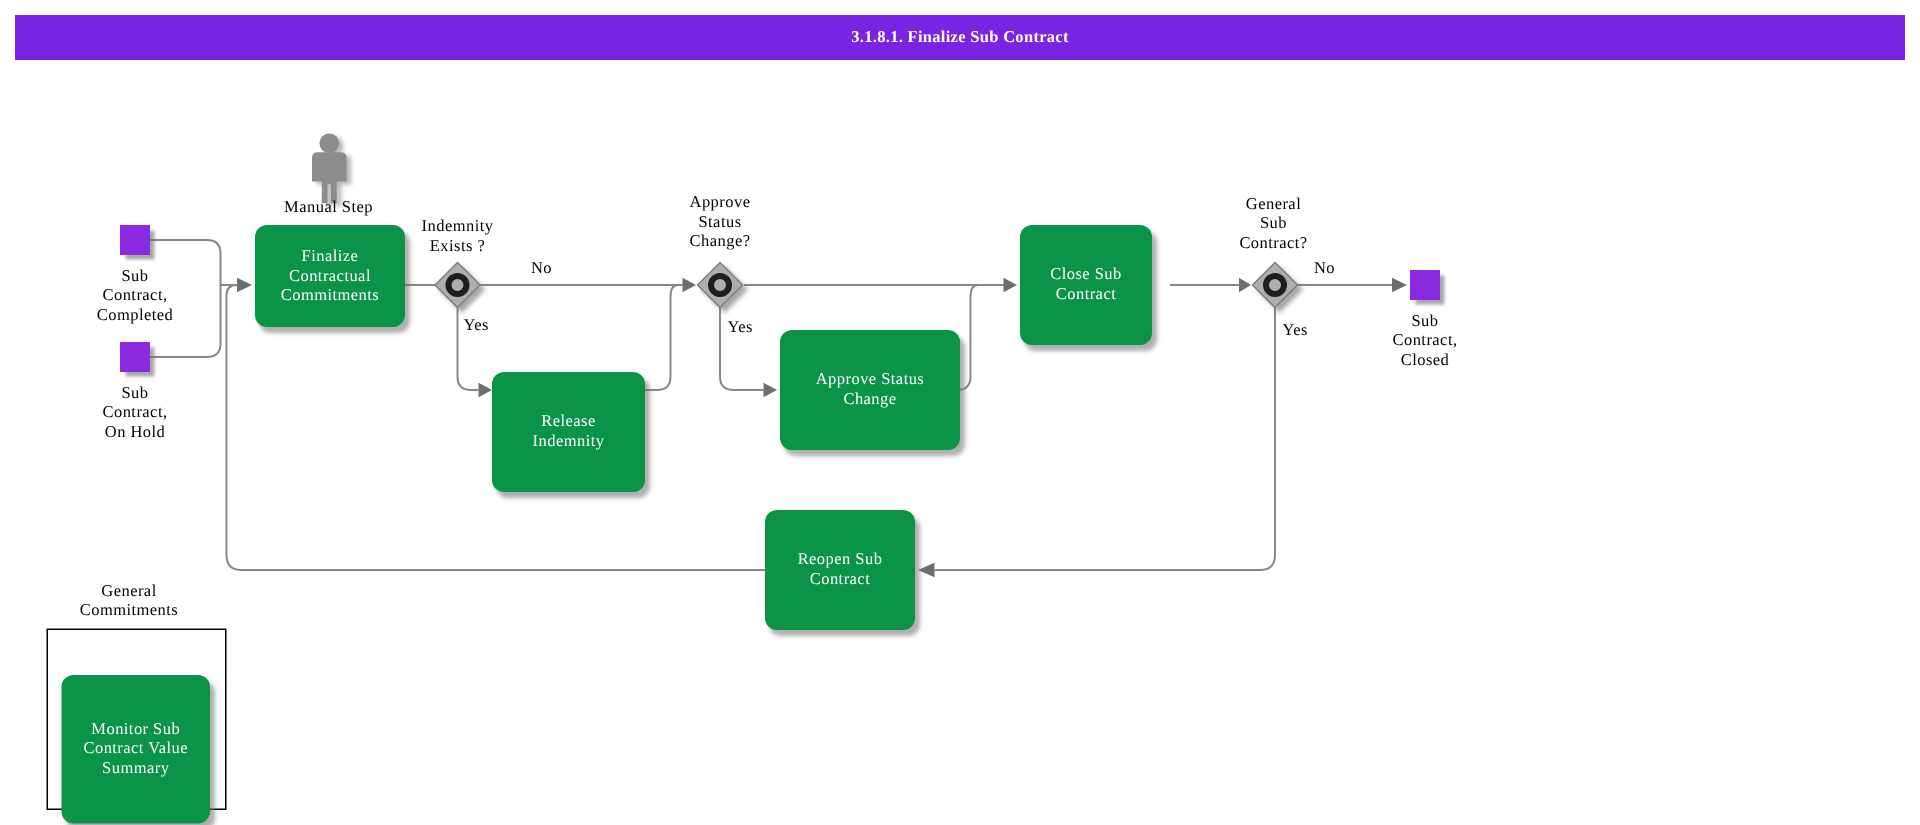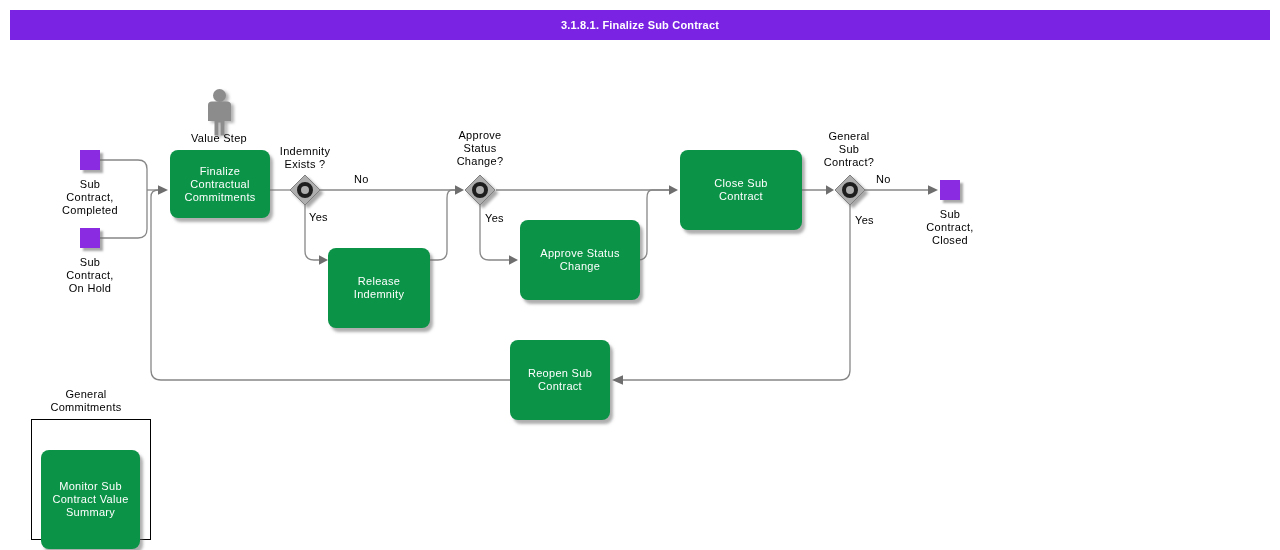--- a/index.html
+++ b/index.html
@@ -1,18 +1,18 @@
 <!DOCTYPE html>
 <html><head>
 <meta charset="utf-8">
 <style>
   html,body{margin:0;padding:0;background:#ffffff;}
   .stage{
     position:relative;width:1280px;height:550px;background:#ffffff;overflow:hidden;
-    font-family:Liberation Sans, sans-serif;
+    font-family:Liberation Serif, serif;
   }
   .titlebar{
     position:absolute;left:10px;top:10px;width:1260px;height:30px;
     background:#7b23e3;color:#ffffff;display:flex;align-items:center;justify-content:center;
     font-size:11px;font-weight:bold;letter-spacing:.2px;
   }
   svg.connectors{position:absolute;left:0;top:0;pointer-events:none;}
   .task{
     position:absolute;background:#0b9347;color:#ffffff;border-radius:8px;
     display:flex;align-items:center;justify-content:center;text-align:center;
@@ -104,21 +104,21 @@
     </g>
   </svg>
 
   <div class="task" style="left:170px;top:150px;width:100px;height:68px;">Finalize
 Contractual
 Commitments</div>
   <div class="task" style="left:328px;top:220px;width:102px;height:80px;margin-top:28px;">Release
 Indemnity</div>
   <div class="task" style="left:520px;top:220px;width:120px;height:80px;">Approve Status
 Change</div>
-  <div class="task" style="left:680px;top:150px;width:122px;height:80px;">Close Sub
+  <div class="task" style="left:680px;top:150px;width:88px;height:80px;">Close Sub
 Contract</div>
   <div class="task" style="left:510px;top:340px;width:100px;height:80px;">Reopen Sub
 Contract</div>
 
   <div class="event" style="left:80px;top:150px;"></div>
   <div class="event" style="left:80px;top:228px;"></div>
   <div class="event" style="left:940px;top:180px;"></div>
 
   <div class="lbl" style="left:90px;top:178px;">Sub
 Contract,
@@ -138,21 +138,21 @@
   <div class="lbl" style="left:849px;top:130px;">General
 Sub
 Contract?</div>
 
   <div class="branch" style="left:354px;top:173px;">No</div>
   <div class="branch" style="left:309px;top:211px;">Yes</div>
   <div class="branch" style="left:485px;top:212px;">Yes</div>
   <div class="branch" style="left:876px;top:173px;">No</div>
   <div class="branch" style="left:855px;top:214px;">Yes</div>
 
-  <div class="lbl" style="left:219px;top:132px;">Value Step</div>
+  <div class="lbl" style="left:219px;top:132px;">Manual Step</div>
 
   <div class="lbl" style="left:86px;top:388px;">General
 Commitments</div>
   <div class="ga-frame"></div>
   <div class="task" style="left:41px;top:450px;width:99px;height:99px;">Monitor Sub
 Contract Value
 Summary</div>
 
 </div>
 

